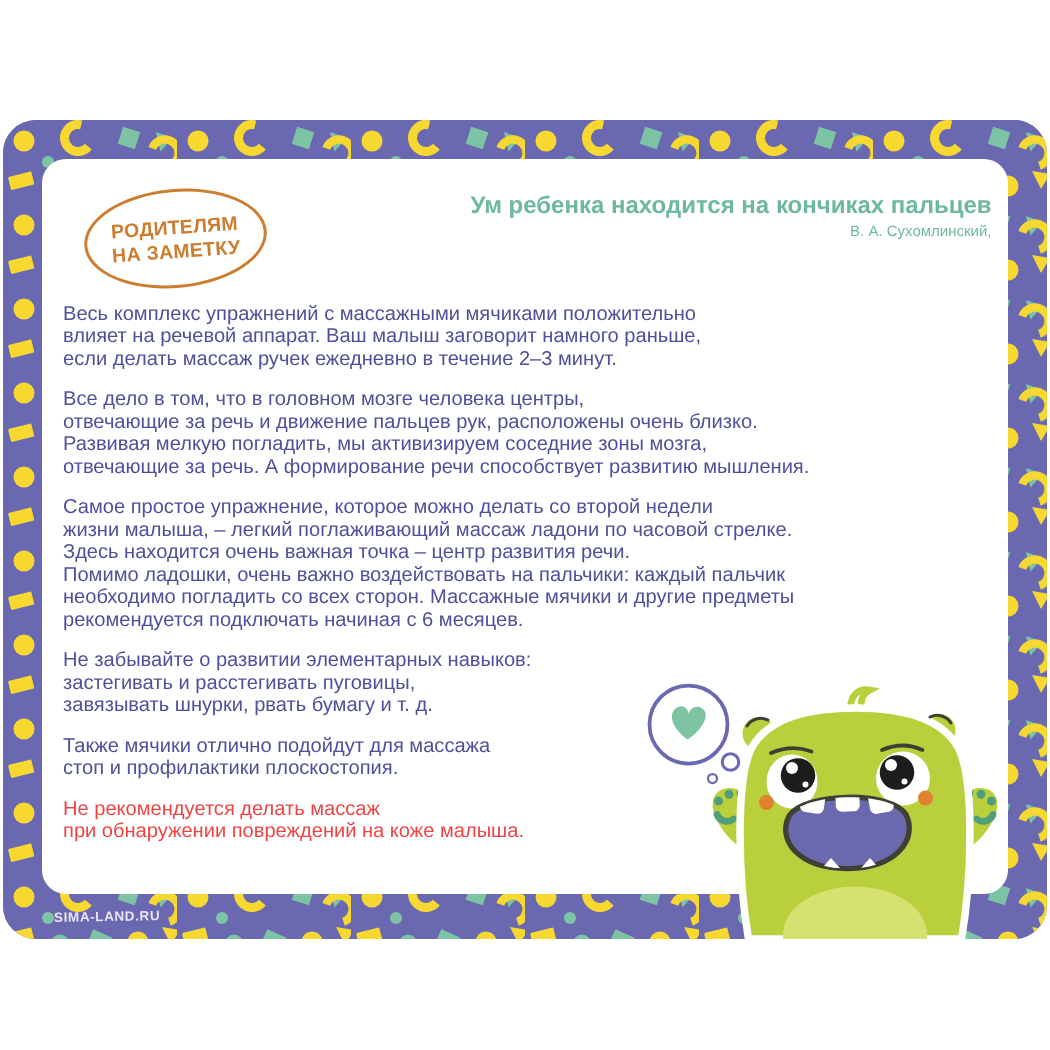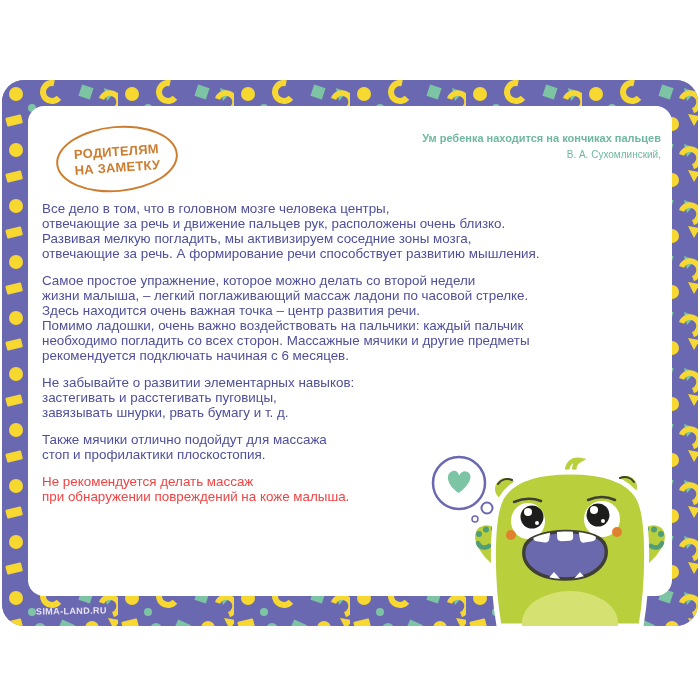--- a/index.html
+++ b/index.html
@@ -23,21 +23,21 @@
     transform:rotate(-5deg);
   }
   .badge span{
     display:block;transform:rotate(1deg);
     font-size:13px;font-weight:bold;line-height:15.5px;color:#cd7d2f;
     text-align:center;white-space:pre-line;letter-spacing:0.2px;
   }
   .header{
     position:absolute;top:23px;right:11px;text-align:right;color:#6fb8a0;
   }
-  .header .title{font-size:11px;font-weight:bold;line-height:18px;}
+  .header .title{font-size:16px;font-weight:bold;line-height:18px;}
   .header .author, .header .role{font-size:10px;line-height:15px;}
   .body-text{
     position:absolute;left:14px;top:95px;right:16px;
     color:#4f4f9b;font-size:13.4px;line-height:15px;
   }
   .body-text p{margin:0 0 12px 0;white-space:pre-line;}
   .body-text p.warning{color:#ef4444;margin-bottom:0;}
   .mascot-svg{position:absolute;left:400px;top:375px;}
   .watermark{
     position:absolute;left:34px;bottom:10px;
@@ -77,20 +77,23 @@
         <span>РОДИТЕЛЯМ
 НА ЗАМЕТКУ</span>
       </div>
 
       <div class="header">
         <div class="title">Ум ребенка находится на кончиках пальцев</div>
         <div class="author">В. А. Сухомлинский,</div>
       </div>
 
       <div class="body-text">
+        <p>Весь комплекс упражнений с массажными мячиками положительно
+влияет на речевой аппарат. Ваш малыш заговорит намного раньше,
+если делать массаж ручек ежедневно в течение 2–3 минут.</p>
         <p>Все дело в том, что в головном мозге человека центры,
 отвечающие за речь и движение пальцев рук, расположены очень близко.
 Развивая мелкую погладить, мы активизируем соседние зоны мозга,
 отвечающие за речь. А формирование речи способствует развитию мышления.</p>
         <p>Самое простое упражнение, которое можно делать со второй недели
 жизни малыша, – легкий поглаживающий массаж ладони по часовой стрелке.
 Здесь находится очень важная точка – центр развития речи.
 Помимо ладошки, очень важно воздействовать на пальчики: каждый пальчик
 необходимо погладить со всех сторон. Массажные мячики и другие предметы
 рекомендуется подключать начиная с 6 месяцев.</p>

